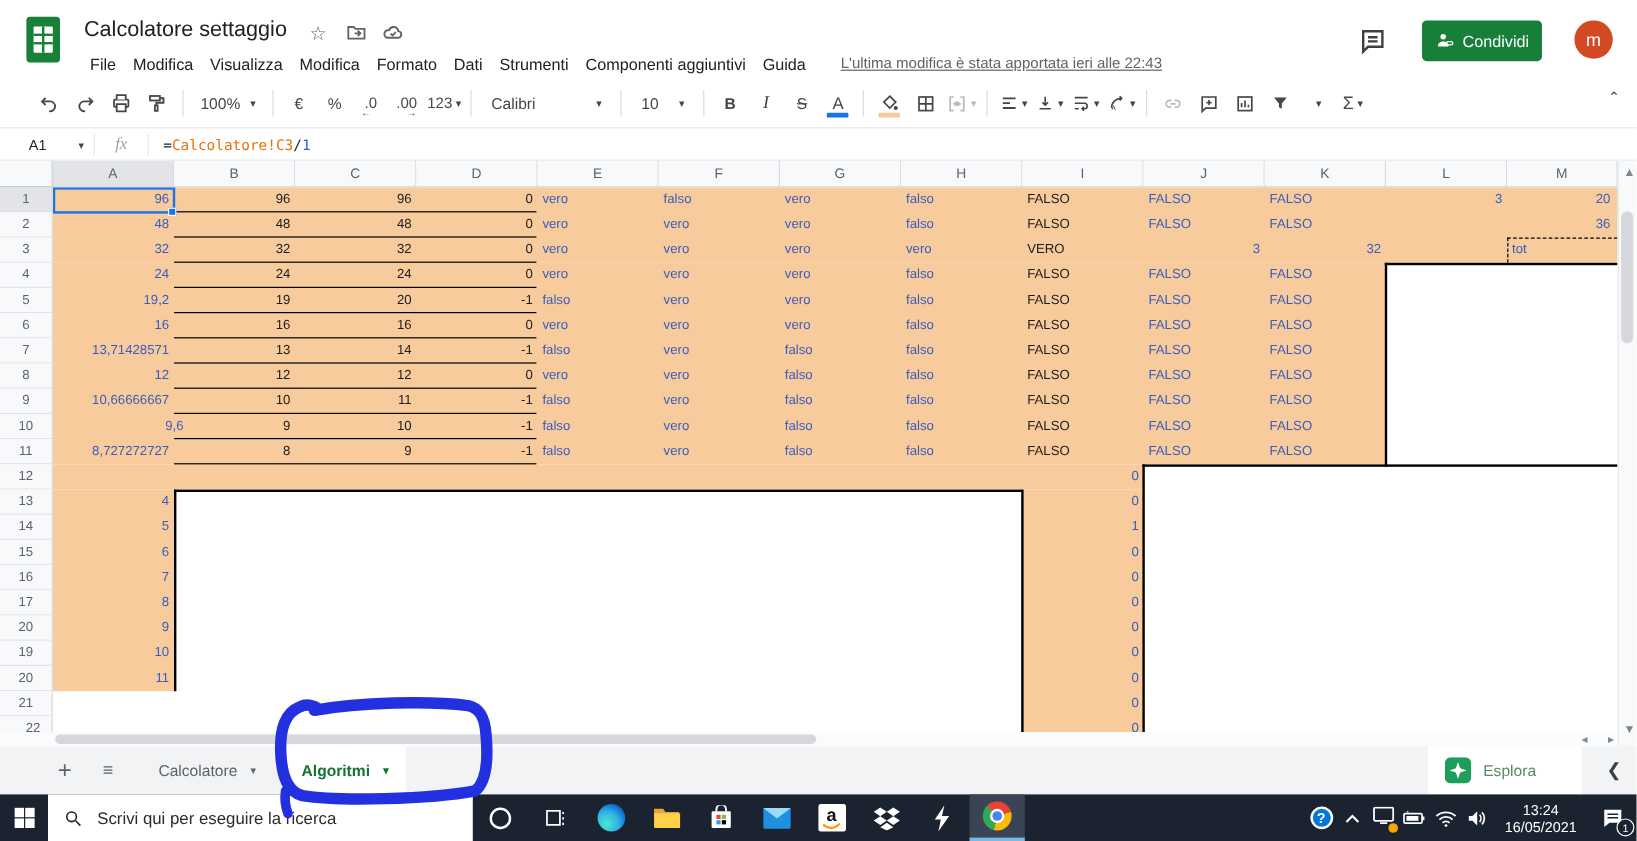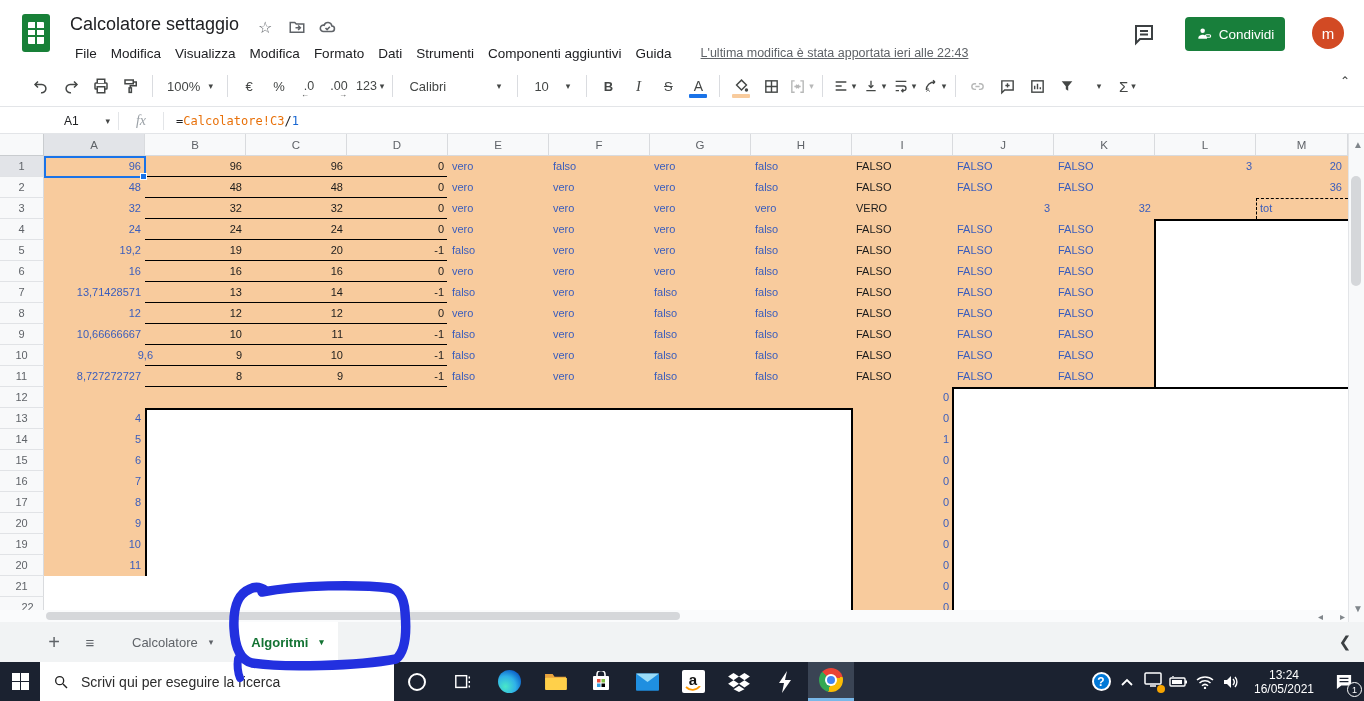--- a/index.html
+++ b/index.html
@@ -37,21 +37,21 @@
   #zoom-ctl{width:58px;justify-content:space-between;padding:0 6px;}
   #font-ctl{width:108px;justify-content:space-between;padding:0 8px;}
   #size-ctl{width:52px;justify-content:space-between;padding:0 8px;}
   .fmt-num{font-size:12.5px;letter-spacing:0;}
   .subarrow{font-size:8px;position:absolute;bottom:0px;}
   #collapse-tb{position:absolute;right:14px;top:74px;color:#444746;font-size:12px;}
 
   
   #fbar{left:0;top:108px;width:1364px;height:26px;background:#fff;border-bottom:1px solid #e3e5e8;
         display:flex;align-items:center;}
-  #namebox{width:78px;padding-left:24px;font-size:12px;color:#202124;display:flex;align-items:center;justify-content:space-between;margin-left:40px;}
+  #namebox{width:78px;padding-left:24px;font-size:12px;color:#202124;display:flex;align-items:center;justify-content:space-between;}
   #namebox .caret{margin-right:8px;}
   .fdiv{width:1px;height:18px;background:#e3e5e8;}
   #fx{width:44px;text-align:center;font-family:"Liberation Serif",serif;font-style:italic;color:#9aa0a6;font-size:14px;}
   #formula{font-family:"DejaVu Sans Mono",monospace;font-size:12px;}
   #formula .ref{color:#e8710a;}
   #formula .eq,#formula .op{color:#202124;}
   #formula .lit{color:#1967d2;}
 
   
   #gridwrap{left:0;top:134px;width:1364px;height:476px;overflow:hidden;background:#fff;}
@@ -566,20 +566,27 @@
     <div id="all-sheets">≡</div>
     <div class="sheettab" style="margin-left:14px">
       <span>Calcolatore</span>
         <span class="caret">▾</span>
     </div>
     <div class="sheettab active" style="margin-left:10px">
       <span>Algoritmi</span>
         <span class="caret">▾</span>
     </div>
   </div>
+  <div id="explore-panel" class="abs">
+    <svg width="22" height="22" viewBox="0 0 22 22">
+        <rect width="22" height="22" rx="5" fill="#1e9e5c"></rect>
+        <path d="M11 4l1.8 5.2L18 11l-5.2 1.8L11 18l-1.8-5.2L4 11l5.2-1.8z" fill="#fff"></path>
+      </svg>
+    <span id="explore-label">Esplora</span>
+  </div>
   <div id="collapse-right" class="abs">❮</div>
 
   <div id="taskbar" class="abs">
     <div id="start">
       <svg width="17" height="17" viewBox="0 0 17 17">
           <rect x="0" y="0" width="8" height="8" fill="#fff"></rect>
           <rect x="9" y="0" width="8" height="8" fill="#fff"></rect>
           <rect x="0" y="9" width="8" height="8" fill="#fff"></rect>
           <rect x="9" y="9" width="8" height="8" fill="#fff"></rect>
         </svg>

